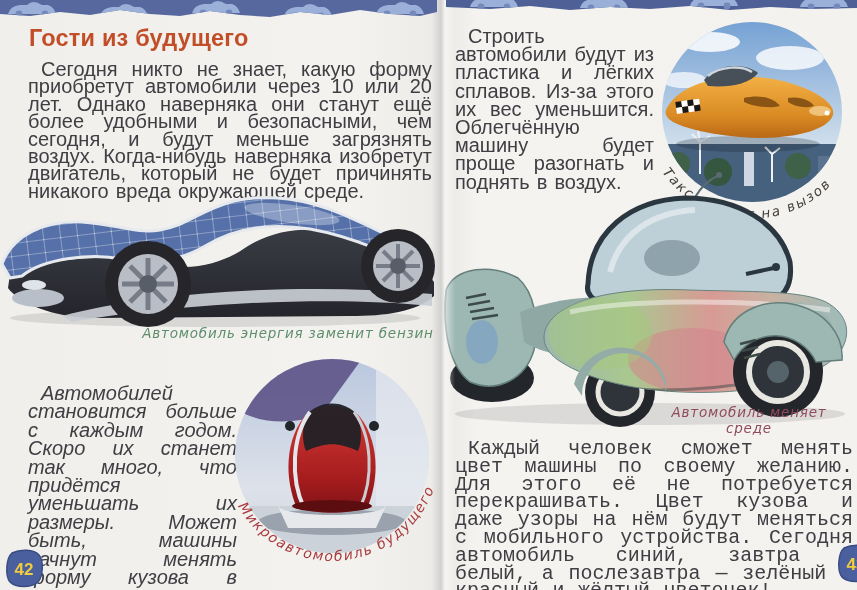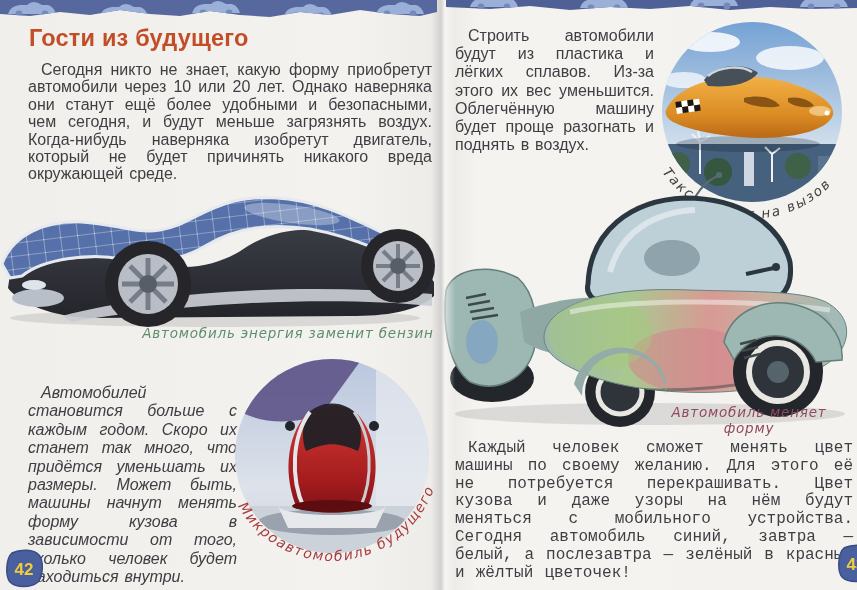--- a/index.html
+++ b/index.html
@@ -8,21 +8,21 @@
           background:linear-gradient(180deg,#f4f3f0 0%,#f1f0ed 55%,#eeede9 100%);
           font-family:"Liberation Sans",sans-serif;color:#3f3e43;}
   .page-col{position:absolute;top:0;height:590px;}
   #left-page{left:0;width:443px;background:linear-gradient(90deg,#f0efeb 0%,#f3f2ef 80%,#ecebe7 100%);}
   #right-page{left:443px;width:414px;background:linear-gradient(90deg,#e9e8e4 0%,#f4f3f0 8%,#f3f2ef 100%);}
   #gutter{position:absolute;left:431px;top:0;width:24px;height:590px;z-index:5;pointer-events:none;
           background:linear-gradient(90deg,rgba(70,70,85,0) 0%,rgba(70,70,85,.16) 42%,rgba(255,255,255,.55) 58%,rgba(70,70,85,0) 100%);}
   .abs{position:absolute;}
   #page-title{left:29px;top:25px;width:400px;margin:0;font-size:23.5px;font-weight:bold;
               letter-spacing:.2px;color:#c24e28;}
-  .body-text{font-size:16px;line-height:17.4px;text-align:justify;text-indent:13px;
+  .body-text{font-size:20px;line-height:17.4px;text-align:justify;text-indent:13px;
              margin:0;word-spacing:1.5px;}
   #l-para1{left:28px;top:61px;width:404px;}
   #l-para2{left:28px;top:384px;width:209px;line-height:18.4px;font-style:italic;}
   #r-para1{left:455px;top:27px;width:199px;line-height:18.2px;}
   #r-para2{left:455px;top:440px;width:398px;line-height:17.8px;font-family:Liberation Mono, monospace;}
   .caption{font-family:"DejaVu Sans",sans-serif;font-style:italic;font-size:13.5px;
            letter-spacing:.8px;text-align:center;}
   #solar-caption{left:138px;top:325px;width:300px;color:#5d8d6b;}
   #color-caption{left:648px;top:404px;width:202px;color:#91495c;}
   svg{display:block;}
@@ -289,21 +289,21 @@
       <circle cx="338" cy="210" r="11" fill="#55636b"></circle>
       <path d="M284 180 C290 152 320 136 352 142 C384 148 404 172 402 198 L376 200 A 46 46 0 0 0 294 198 Z" fill="#9db8b3" stroke="#647e7a" stroke-width="1.5"></path>
       <g stroke="#3c4a48" stroke-width="2.5">
         <line x1="300" y1="182" x2="316" y2="178"></line>
           <line x1="302" y1="189" x2="318" y2="185"></line>
           <line x1="304" y1="196" x2="320" y2="192"></line>
       </g>
     </g>
   </svg>
 
-  <div id="color-caption" class="abs caption">Автомобиль меняет форму</div>
+  <div id="color-caption" class="abs caption">Автомобиль меняет среде</div>
 
   <p id="r-para2" class="abs body-text">Каждый человек сможет менять цвет машины по своему желанию. Для этого её не потребуется перекрашивать. Цвет кузова и даже узоры на нём будут меняться с мобильного устройства. Сегодня автомобиль синий, завтра — белый, а послезавтра — зелёный в красный и жёлтый цветочек!</p>
 
   <svg class="abs" style="left:834px;top:543px;z-index:7" width="44" height="42" viewBox="0 0 44 42">
     <path d="M10 5 C18 1 32 1 37 7 C42 13 41 28 36 34 C29 40 14 40 8 34 C3 28 4 10 10 5 Z" fill="#4a5f9e" stroke="#3a4c85" stroke-width="1.5"></path>
     <text class="badge-num" x="22" y="27" text-anchor="middle" font-size="17" fill="#f1cc3f">43</text>
   </svg>
 
   <div id="gutter"></div>
 </div>

